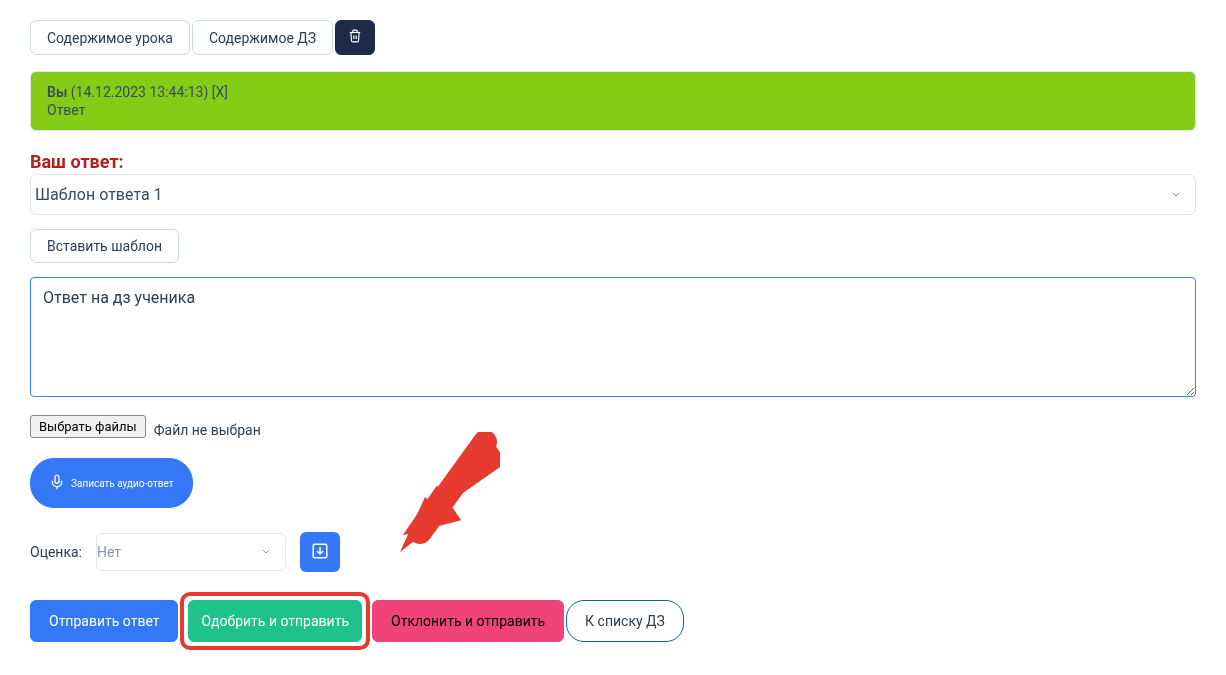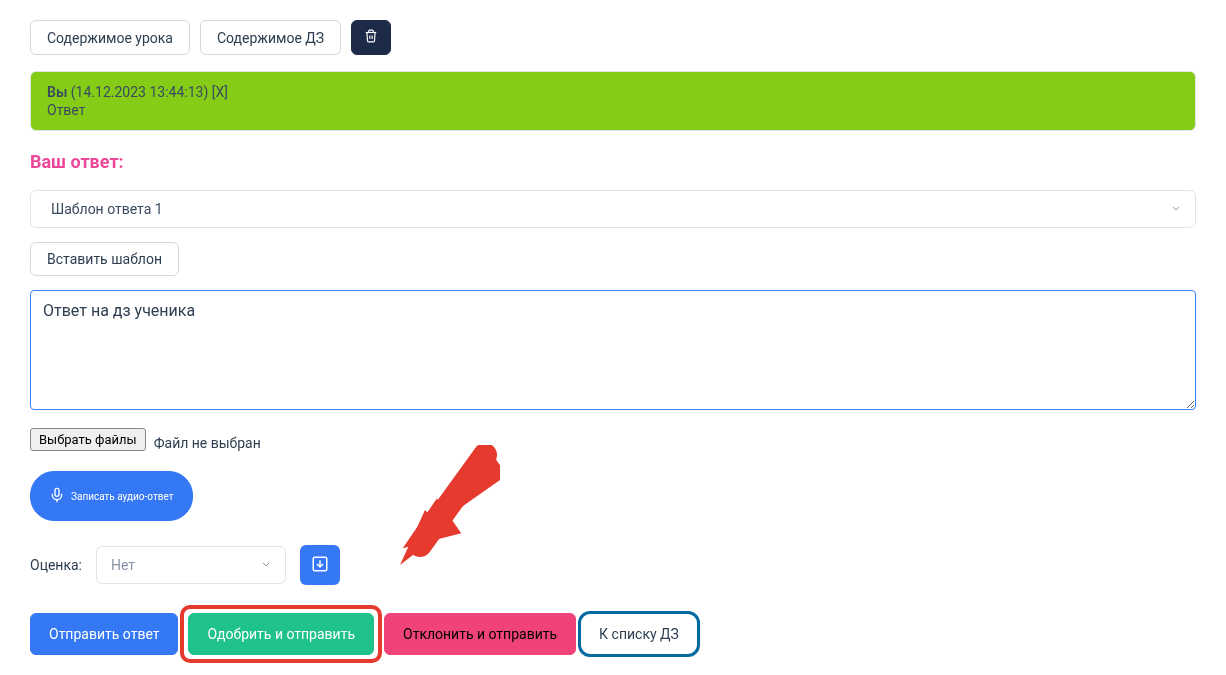--- a/index.html
+++ b/index.html
@@ -23,21 +23,21 @@
       border: 1px solid #d1d9e0;
       border-radius: 6px;
       background: #fff;
       color: #2c3e50;
       font-size: 14px;
       cursor: pointer;
       font-family: inherit;
     }
     .btn-row {
       display: flex;
-      gap: 10px;
+      gap: 2px;
       margin-bottom: 16px;
     }
     .btn-dark {
       background: #1e2a4a;
       border-color: #1e2a4a;
       color: #fff;
       padding: 8px 12px;
     }
     .info-box {
       background: #84cc16;
@@ -50,34 +50,34 @@
     }
     .info-box .line1 {
       margin-bottom: 2px;
     }
     .info-box .author {
       font-weight: 600;
     }
     .section-title {
       font-size: 18px;
       font-weight: 700;
-      color: #ec4899;
-      margin-bottom: 18px;
+      color: #b91c1c;
+      margin-bottom: 2px;
     }
     .select-wrap {
       position: relative;
       margin-bottom: 14px;
     }
     .select {
       width: 100%;
-      padding: 10px 20px;
+      padding: 10px 4px;
       border: 1px solid #e1e5ea;
       border-radius: 6px;
       background: #fff;
-      font-size: 14px;
+      font-size: 16px;
       color: #3a4a5f;
       appearance: none;
       font-family: inherit;
       cursor: pointer;
     }
     .select-chevron {
       position: absolute;
       right: 14px;
       top: 50%;
       transform: translateY(-50%);
@@ -136,21 +136,21 @@
     .grade-label {
       font-size: 14px;
       color: #2c3e50;
     }
     .grade-select-wrap {
       position: relative;
       width: 190px;
     }
     .grade-select {
       width: 100%;
-      padding: 10px 14px;
+      padding: 10px 0;
       border: 1px solid #e1e5ea;
       border-radius: 6px;
       background: #fff;
       font-size: 14px;
       color: #8a94a6;
       appearance: none;
       cursor: pointer;
       font-family: inherit;
     }
     .icon-btn {
@@ -173,36 +173,36 @@
       background: #3578f6;
       border-color: #3578f6;
       color: #fff;
       padding: 12px 18px;
       border-radius: 6px;
     }
     .btn-success {
       background: #1fc28b;
       border-color: #1fc28b;
       color: #fff;
-      padding: 12px 18px;
+      padding: 12px 12px;
       border-radius: 6px;
     }
     .btn-danger {
       background: #ef4379;
       border-color: #ef4379;
       color: #000000;
       padding: 12px 18px;
       border-radius: 6px;
     }
     .btn-outline {
       background: #fff;
-      border: 3px solid #0369a1;
+      border: 1px solid #0369a1;
       color: #2c3e50;
       padding: 12px 18px;
-      border-radius: 12px;
+      border-radius: 18px;
     }
     .highlight-box {
       border: 4px solid #e63a2f;
       border-radius: 10px;
       padding: 4px;
       display: inline-flex;
     }
     .arrow-annotation {
       position: absolute;
       left: 360px;

